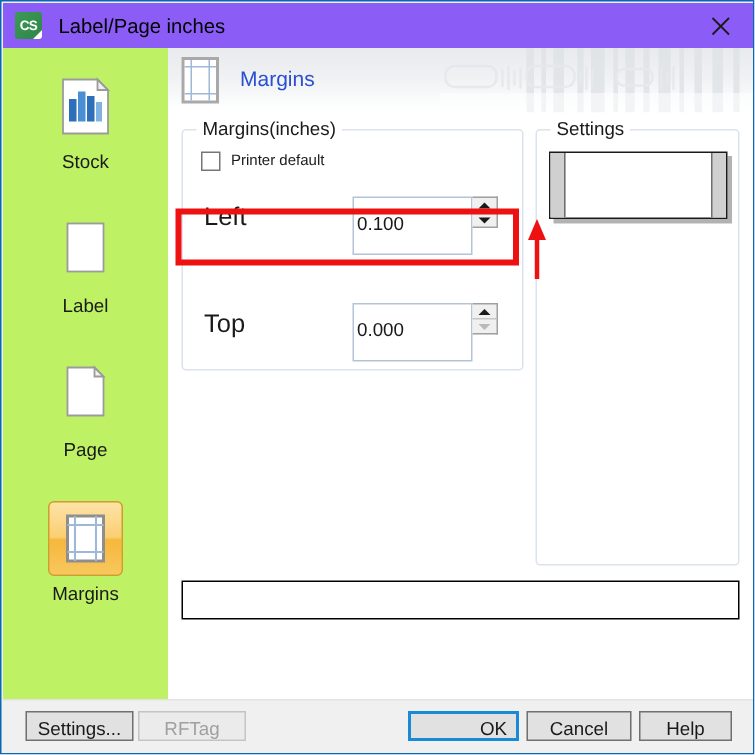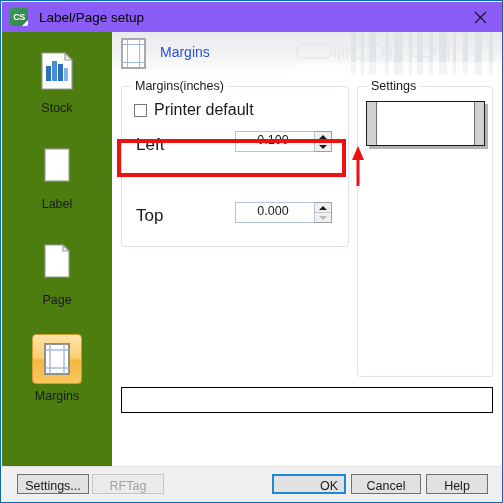--- a/index.html
+++ b/index.html
@@ -73,21 +73,21 @@
     cursor: default;
   }
   #close-button svg { display: block; }
 
   
   #sidebar {
     position: absolute;
     left: 1px; top: 31px;
     width: 110px;
     height: 434px;
-    background: #4d7c0f;
+    background: #bef264;
   }
   .side-item {
     width: 110px;
     height: 96px;
     display: flex;
     flex-direction: column;
     align-items: center;
     cursor: default;
     position: relative;
   }
@@ -189,45 +189,45 @@
     cursor: default;
   }
   .cb-box {
     width: 13px; height: 13px;
     box-sizing: border-box;
     border: 1px solid #767676;
     background: #ffffff;
   }
   .cb-label {
     margin-left: 7px;
-    font-size: 16px;
+    font-size: 10px;
     color: #1a1a1a;
   }
 
   
   .field-label {
     position: absolute;
     font-size: 17px;
     color: #1a1a1a;
   }
   .spin {
     position: absolute;
     display: flex;
     height: 21px;
   }
   .spin-input {
     width: 80px;
-    height: 21px;
+    height: 39px;
     box-sizing: border-box;
     border: 1px solid #b4c3d6;
     background: #ffffff;
     font-family: "Liberation Sans", sans-serif;
     font-size: 12.5px;
     color: #1a1a1a;
-    text-align: center;
+    text-align: left;
     padding: 0 6px 4px 2px;
     outline: none;
   }
   .spin-btns {
     width: 17px;
     height: 21px;
     box-sizing: border-box;
     border: 1px solid #a0a0a0;
     border-left: none;
     background: #f0f0f0;
@@ -354,21 +354,21 @@
 </head>
 <body>
 
 <div id="window">
 
   <div id="titlebar">
     <div id="title-icon">
       <div class="cs">CS</div>
       <div class="fold"></div>
     </div>
-    <div id="title-text">Label/Page setup</div>
+    <div id="title-text">Label/Page inches</div>
     <div id="close-button">
       <svg width="13" height="13" viewBox="0 0 13 13">
         <line x1="1" y1="1" x2="12" y2="12" stroke="#1a1a1a" stroke-width="1.2"></line>
         <line x1="12" y1="1" x2="1" y2="12" stroke="#1a1a1a" stroke-width="1.2"></line>
       </svg>
     </div>
   </div>
 
   <div id="sidebar">
 

